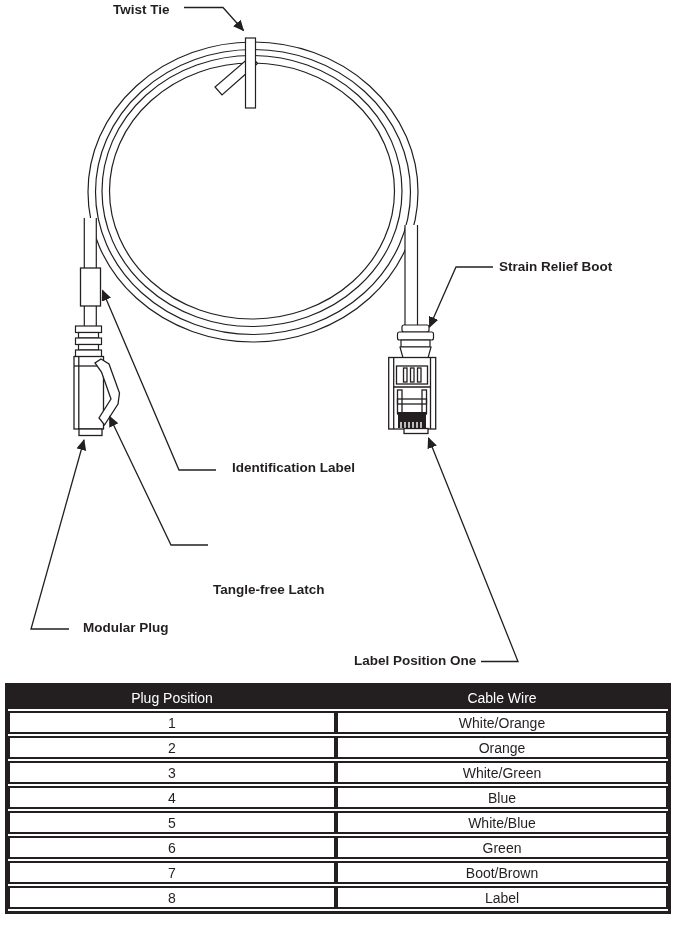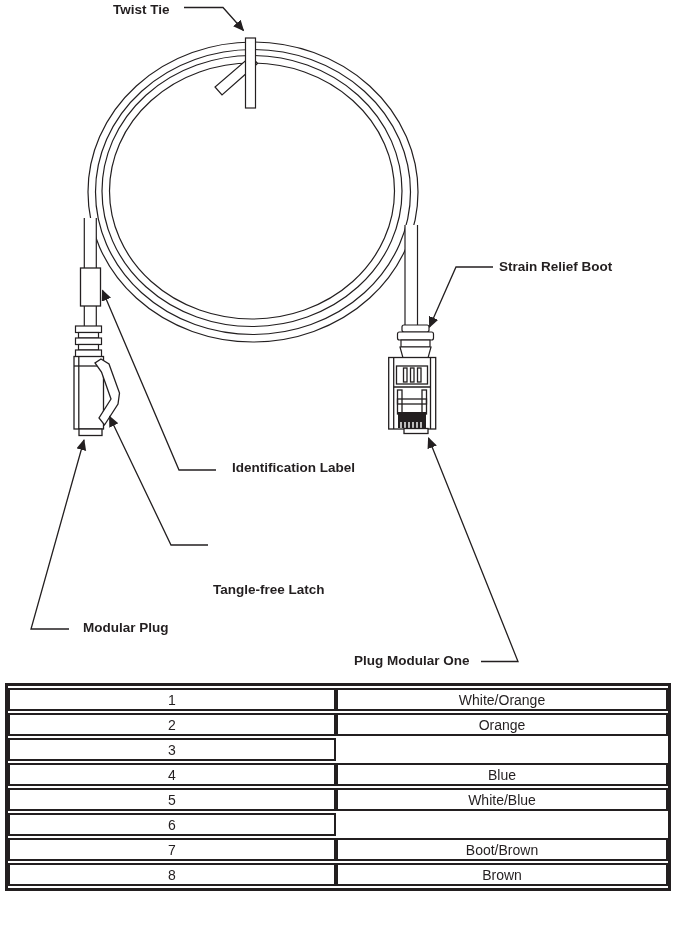--- a/index.html
+++ b/index.html
@@ -161,48 +161,54 @@
       <polyline points="69,629 31,629 84,440" marker-end="url(#arw)"></polyline>
       <polyline points="481,661.5 518,661.5 428.5,438" marker-end="url(#arw)"></polyline>
     </g>
   </svg>
 
   <div class="lbl" style="left:113px;top:2px;text-align:center;">Twist Tie</div>
   <div class="lbl" style="left:499px;top:259px;">Strain Relief Boot</div>
   <div class="lbl" style="left:232px;top:460px;">Identification Label</div>
   <div class="lbl" style="left:213px;top:536px;margin-top:46px;">Tangle-free Latch</div>
   <div class="lbl" style="left:74px;top:620px;padding-left:9px;">Modular Plug</div>
-  <div class="lbl" style="left:354px;top:653px;">Plug Modular One</div>
+  <div class="lbl" style="left:354px;top:653px;">Label Position One</div>
 
   <div class="tbl">
+    <div class="thead">
+      <div class="th c1">Plug Position</div>
+      <div class="th c2">Cable Wire</div>
+    </div>
     <div class="trow">
       <div class="td c1">1</div>
       <div class="td c2">White/Orange</div>
     </div>
     <div class="trow">
       <div class="td c1">2</div>
       <div class="td c2">Orange</div>
     </div>
     <div class="trow">
       <div class="td c1">3</div>
+      <div class="td c2">White/Green</div>
     </div>
     <div class="trow">
       <div class="td c1">4</div>
       <div class="td c2">Blue</div>
     </div>
     <div class="trow">
       <div class="td c1">5</div>
       <div class="td c2">White/Blue</div>
     </div>
     <div class="trow">
       <div class="td c1">6</div>
+      <div class="td c2">Green</div>
     </div>
     <div class="trow">
       <div class="td c1">7</div>
       <div class="td c2">Boot/Brown</div>
     </div>
     <div class="trow">
       <div class="td c1">8</div>
-      <div class="td c2">Brown</div>
+      <div class="td c2">Label</div>
     </div>
   </div>
 
 </div>
 
 </body></html>

